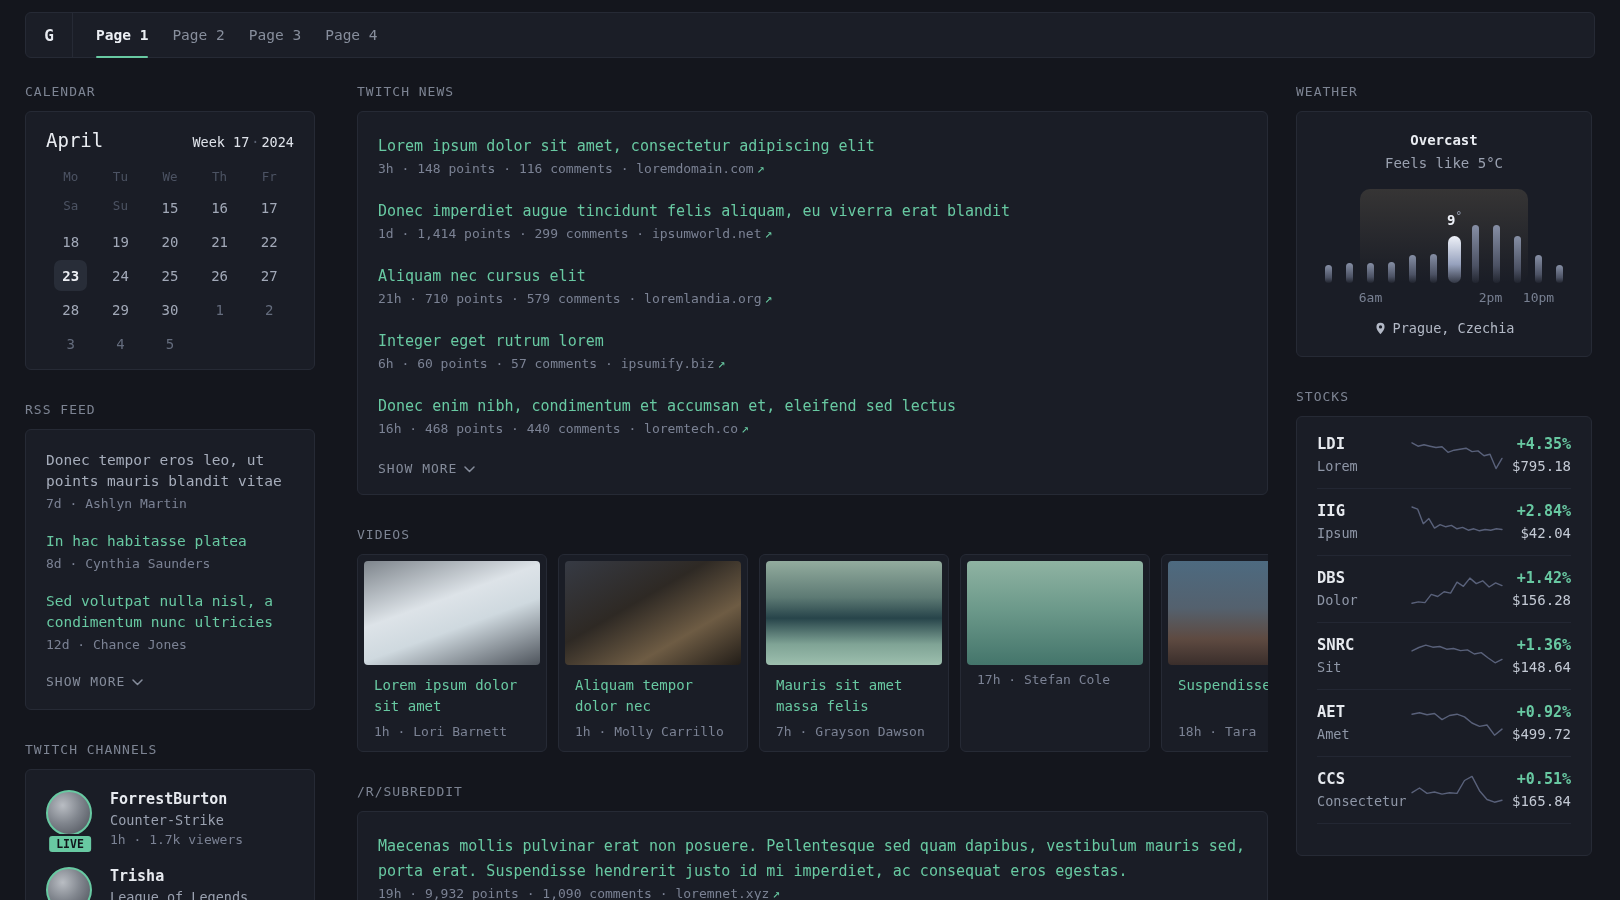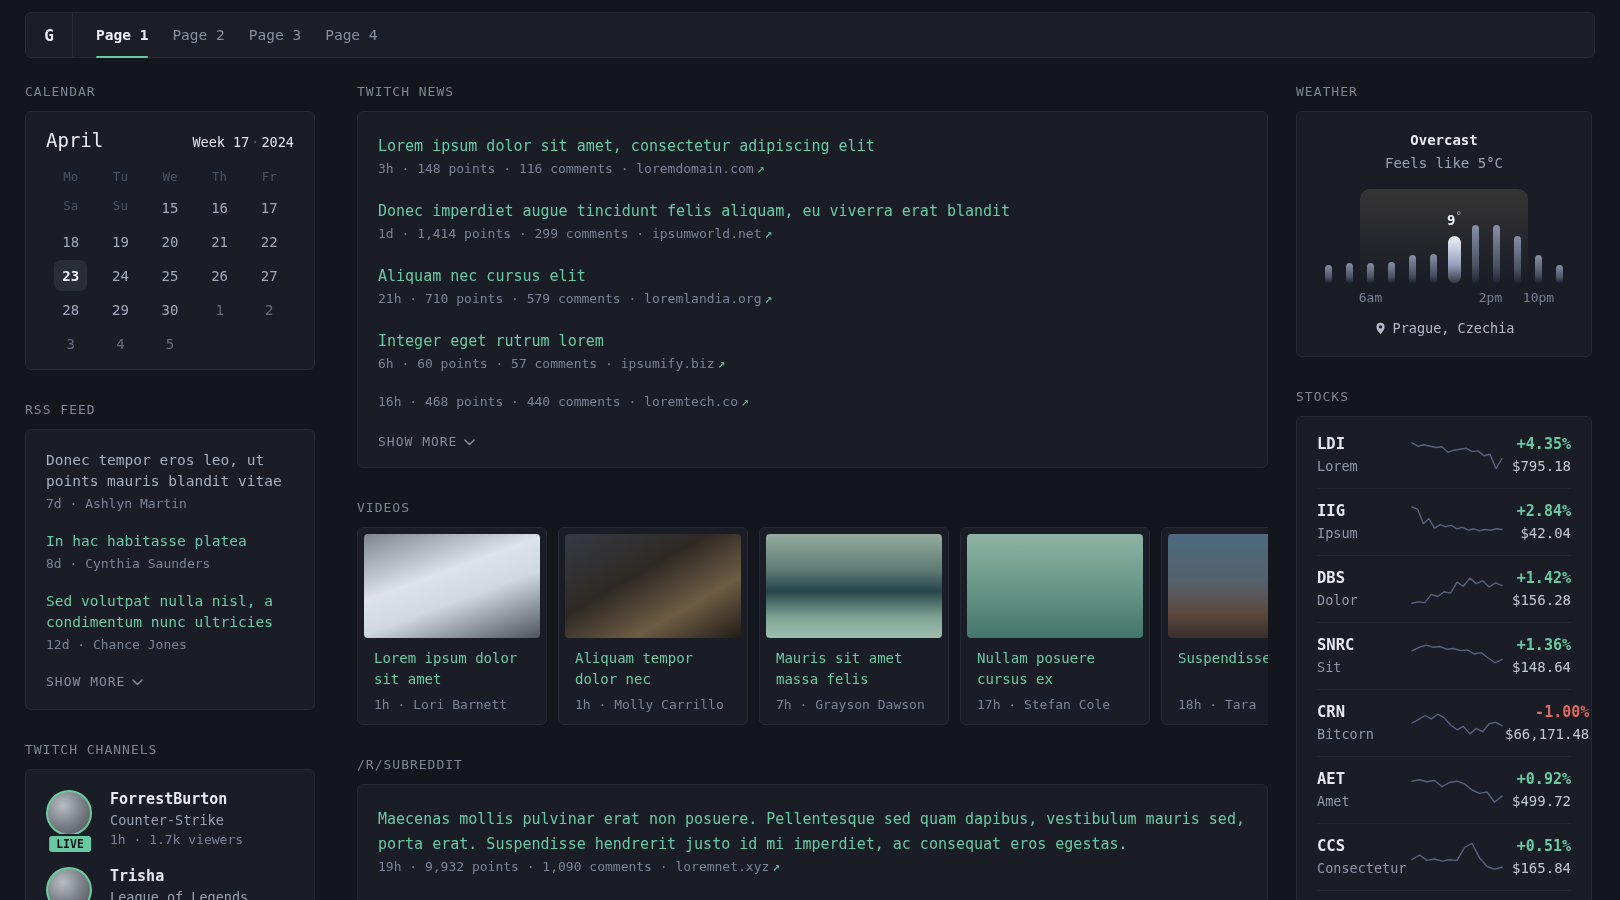--- a/index.html
+++ b/index.html
@@ -318,20 +318,21 @@
         </div>
         <div class="hn-item">
           <a class="hn-title">Aliquam nec cursus elit</a>
           <div class="hn-meta"><span>21h · 710 points · 579 comments · loremlandia.org</span><span class="arrow">↗</span></div>
         </div>
         <div class="hn-item">
           <a class="hn-title">Integer eget rutrum lorem</a>
           <div class="hn-meta"><span>6h · 60 points · 57 comments · ipsumify.biz</span><span class="arrow">↗</span></div>
         </div>
         <div class="hn-item">
+          <a class="hn-title">Donec enim nibh, condimentum et accumsan et, eleifend sed lectus</a>
           <div class="hn-meta"><span>16h · 468 points · 440 comments · loremtech.co</span><span class="arrow">↗</span></div>
         </div>
         <div class="show-more">
           <span>SHOW MORE</span>
           <svg width="11" height="7" viewBox="0 0 11 7">
               <polyline points="1,1 5.5,5.5 10,1" fill="none" stroke="currentColor" stroke-width="1.5" stroke-linecap="round" stroke-linejoin="round"></polyline>
             </svg>
         </div>
       </div>
     </div>
@@ -349,21 +350,20 @@
           <div class="v-title">Aliquam tempor dolor nec pharetra…</div>
           <div class="v-meta">1h · Molly Carrillo</div>
         </div>
         <div class="video-card">
           <div class="thumb" style="background:linear-gradient(180deg,#93ac9e 0%,#5d7a74 35%,#27444a 55%,#7fa395 80%,#9dbfae 100%)"></div>
           <div class="v-title">Mauris sit amet massa felis</div>
           <div class="v-meta">7h · Grayson Dawson</div>
         </div>
         <div class="video-card">
           <div class="thumb" style="background:linear-gradient(180deg,#8fb3a2 0%,#6d9a8b 45%,#44756b 100%)"></div>
-          <div class="v-title">Nullam posuere cursus ex</div>
           <div class="v-meta">17h · Stefan Cole</div>
         </div>
         <div class="video-card">
           <div class="thumb" style="background:linear-gradient(180deg,#4d6a80 0%,#54616e 45%,#5e4a41 75%,#3a2e2b 100%)"></div>
           <div class="v-title">Suspendisse diam</div>
           <div class="v-meta">18h · Tara</div>
         </div>
       </div>
     </div>
 
@@ -491,33 +491,20 @@
           <div class="s-spark"><svg width="96" height="40" viewBox="0 0 96 40">
                 <polyline points="3.0,14.9 9.9,11.5 16.8,9.1 23.8,11.2 30.7,10.5 37.6,13.2 44.5,12.5 51.5,14.6 58.4,13.9 65.3,18.0 72.2,16.6 79.2,22.0 86.1,26.8 93.0,23.4" fill="none" stroke="#59617a" stroke-width="1.4" stroke-linejoin="round" stroke-linecap="round"></polyline>
               </svg></div>
           <div class="s-vals">
               <div class="s-change" data-dir="up">+1.36%</div>
               <div class="s-price">$148.64</div>
             </div>
         </div>
         <div class="stock-row">
           <div class="s-id">
-              <div class="s-sym">CRN</div>
-              <div class="s-name">Bitcorn</div>
-            </div>
-          <div class="s-spark"><svg width="96" height="40" viewBox="0 0 96 40">
-                <polyline points="3.0,20.0 9.4,16.6 15.9,12.5 22.3,15.9 28.7,11.2 35.1,14.6 41.6,22.0 48.0,26.8 54.4,23.4 60.9,30.9 67.3,25.4 73.7,28.8 80.1,20.7 86.6,19.3 93.0,22.7" fill="none" stroke="#59617a" stroke-width="1.4" stroke-linejoin="round" stroke-linecap="round"></polyline>
-              </svg></div>
-          <div class="s-vals">
-              <div class="s-change" data-dir="down">-1.00%</div>
-              <div class="s-price">$66,171.48</div>
-            </div>
-        </div>
-        <div class="stock-row">
-          <div class="s-id">
               <div class="s-sym">AET</div>
               <div class="s-name">Amet</div>
             </div>
           <div class="s-spark"><svg width="96" height="40" viewBox="0 0 96 40">
                 <polyline points="3.0,11.2 10.5,9.8 18.0,11.8 25.5,10.5 33.0,16.6 40.5,12.5 48.0,11.2 55.5,13.9 63.0,20.0 70.5,23.4 78.0,22.0 85.5,32.2 93.0,26.1" fill="none" stroke="#59617a" stroke-width="1.4" stroke-linejoin="round" stroke-linecap="round"></polyline>
               </svg></div>
           <div class="s-vals">
               <div class="s-change" data-dir="up">+0.92%</div>
               <div class="s-price">$499.72</div>
             </div>

